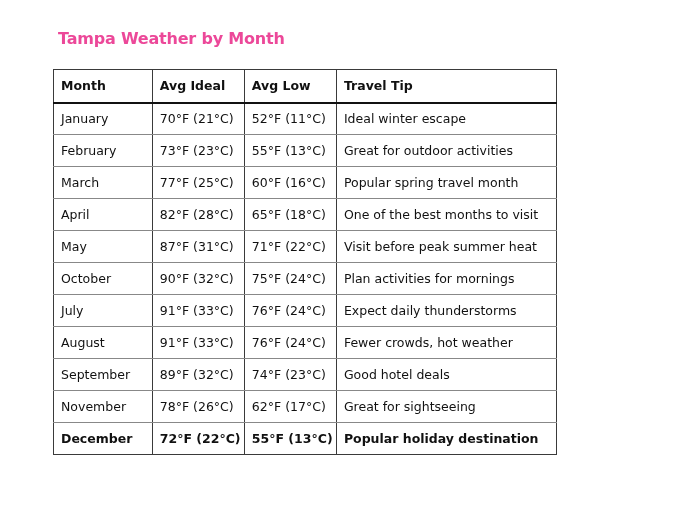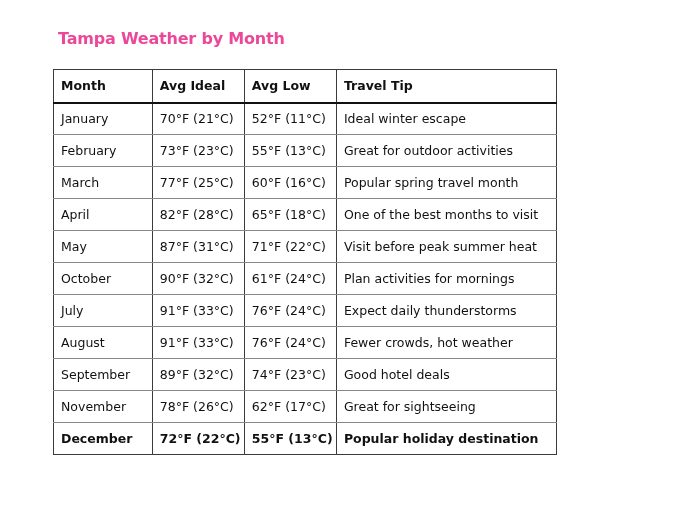--- a/index.html
+++ b/index.html
@@ -64,21 +64,21 @@
       </tr>
       <tr>
         <td>May</td>
         <td>87°F (31°C)</td>
         <td>71°F (22°C)</td>
         <td>Visit before peak summer heat</td>
       </tr>
       <tr>
         <td>October</td>
         <td>90°F (32°C)</td>
-        <td>61°F (24°C)</td>
+        <td>75°F (24°C)</td>
         <td>Plan activities for mornings</td>
       </tr>
       <tr>
         <td>July</td>
         <td>91°F (33°C)</td>
         <td>76°F (24°C)</td>
         <td>Expect daily thunderstorms</td>
       </tr>
       <tr>
         <td>August</td>

